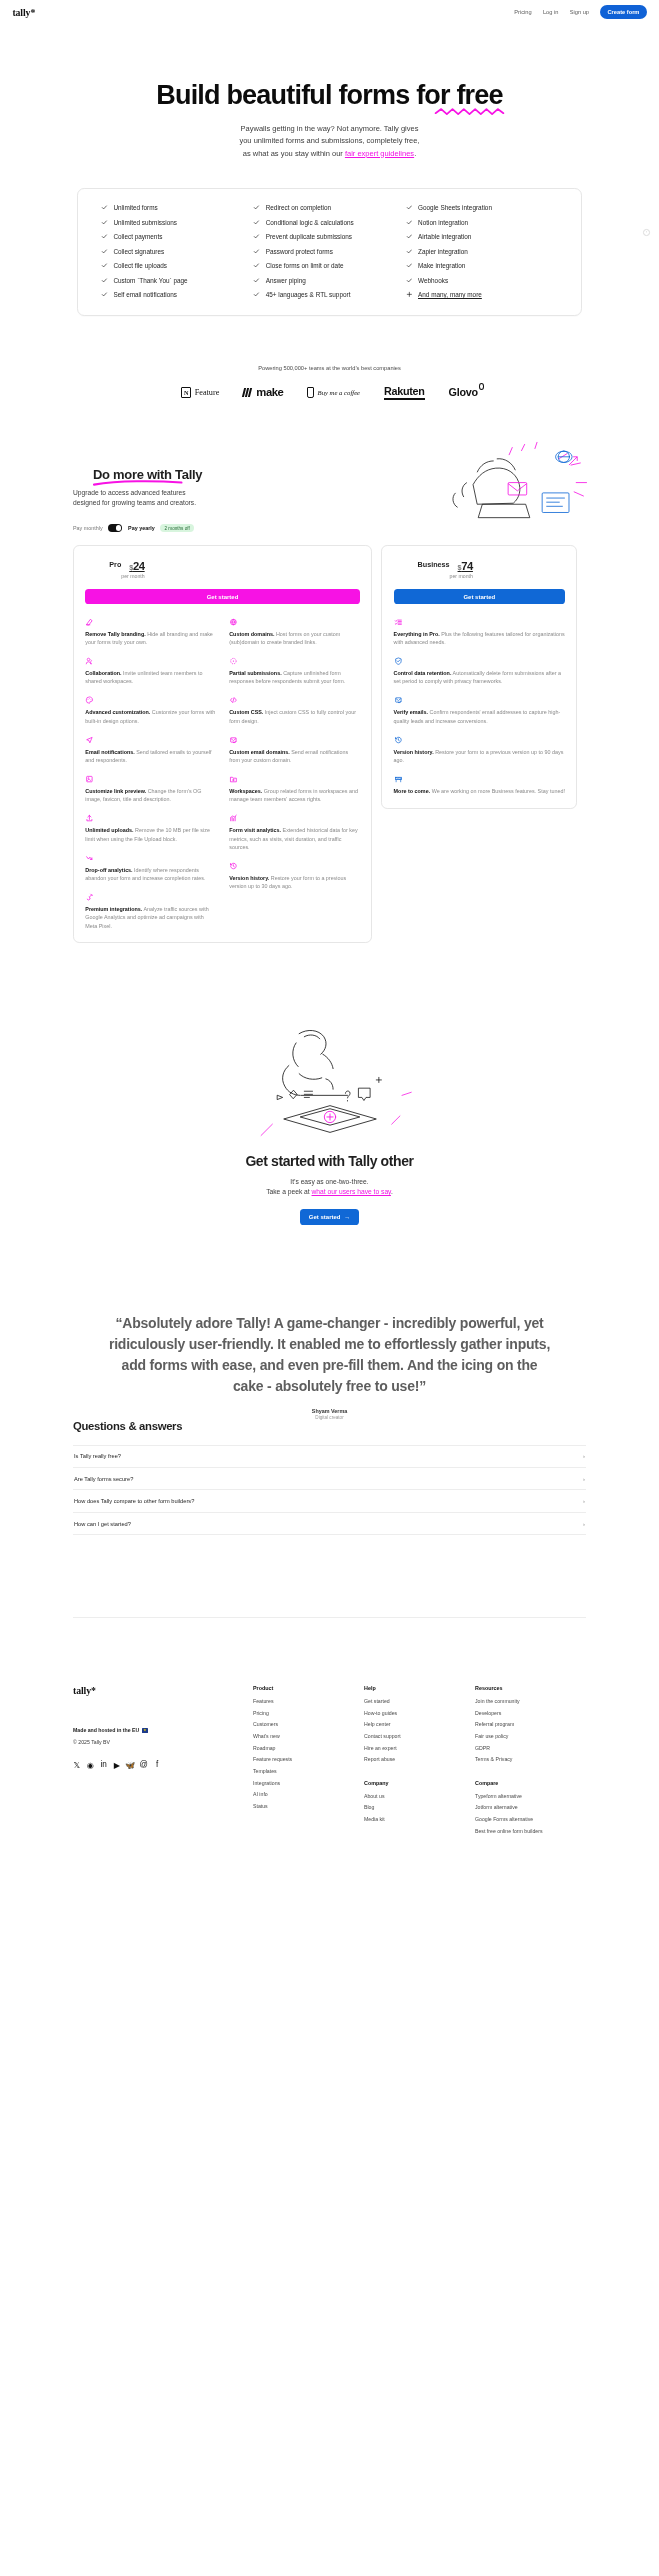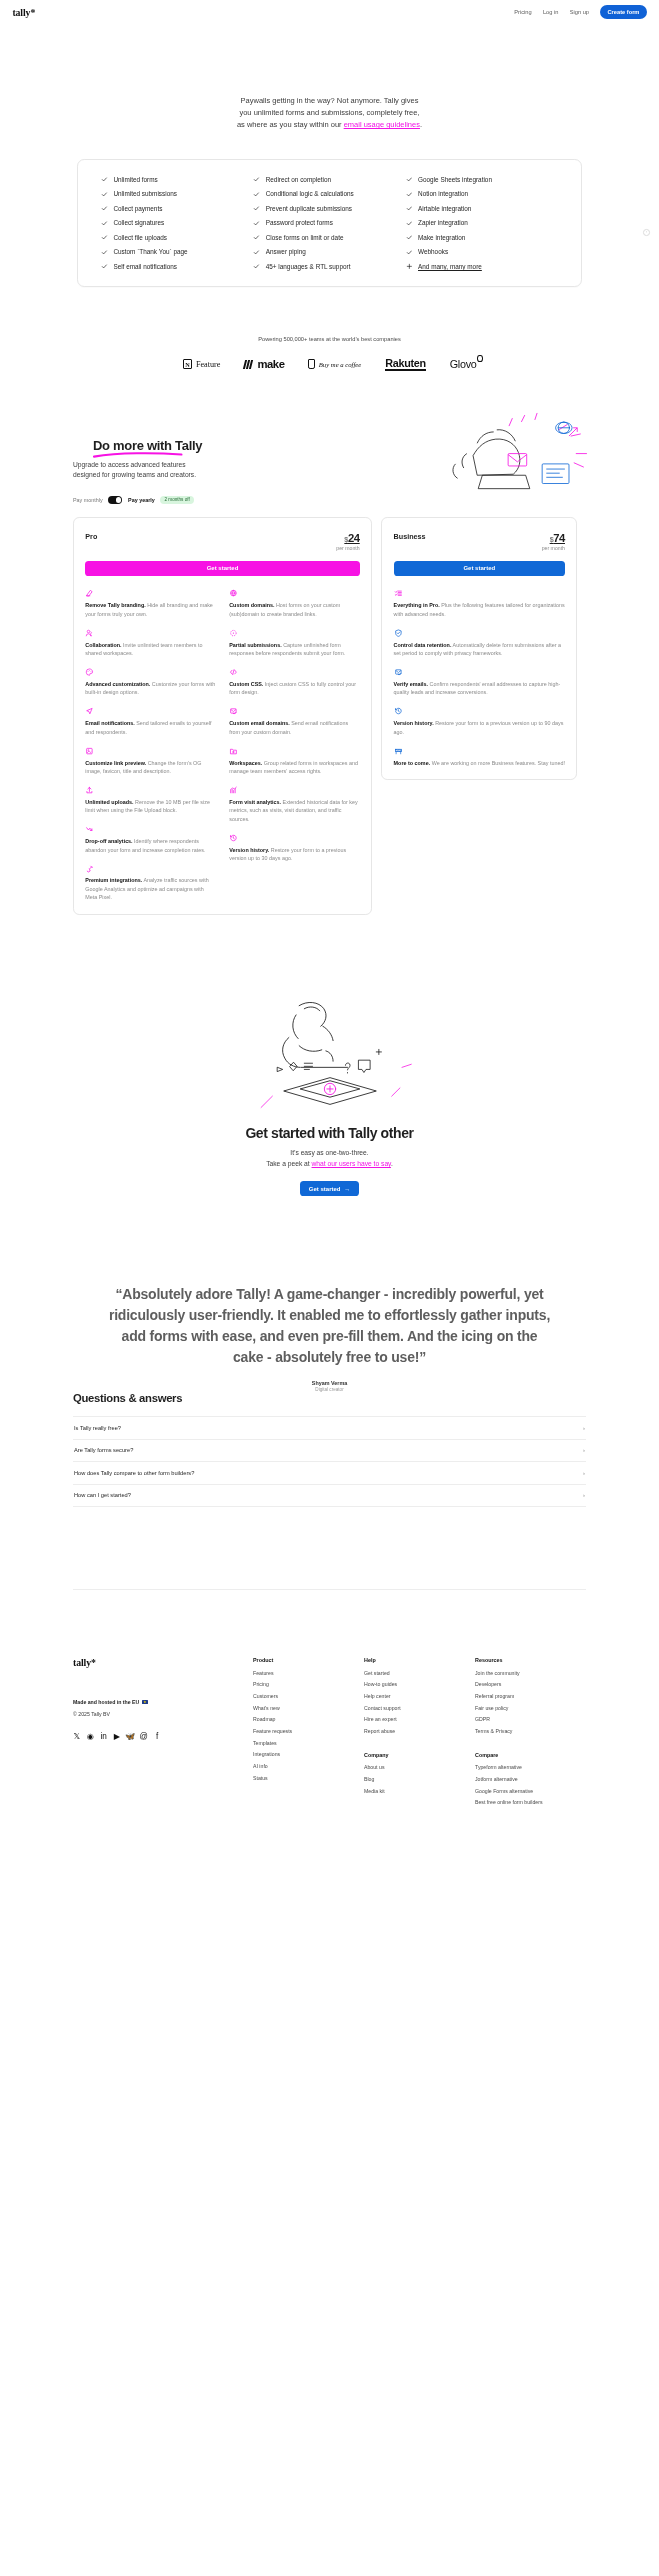--- a/index.html
+++ b/index.html
@@ -67,21 +67,21 @@
     font-family: "Liberation Serif", serif; font-weight: 700; font-size: 6.2px;
     display: flex; align-items: center; justify-content: center;
   }
   .notion-txt { font-family:"Liberation Serif",serif; font-size: 8.2px; }
   .make-txt { font-size: 11.3px; font-weight: 700; letter-spacing: -0.5px; }
   .make-bars { display: inline-flex; gap: 1px; margin-right: 2.1px; }
   .make-bars i { display: block; width: 1.8px; height: 8.8px; background: #111; transform: skewX(-14deg); }
   .bmac-cup { width: 6.7px; height: 10.3px; border: 0.8px solid #111; border-radius: 1px 1px 2.1px 2.1px; }
   .bmac-txt { font-family: "Liberation Serif", serif; font-style: italic; font-size: 6.7px; }
   .rakuten-txt { font-size: 10.8px; font-weight: 700; letter-spacing: -0.3px; border-bottom: 2.1px solid #111; padding-bottom: 0.5px; }
-  .glovo-txt { font-size: 10.8px; font-weight: 400; letter-spacing: -0.3px; position: relative; }
+  .glovo-txt { font-size: 10.8px; font-weight: 700; letter-spacing: -0.3px; position: relative; }
   .glovo-pin { position: absolute; right: -6.2px; top: -3.1px; width: 5.2px; height: 6.7px;
     border: 1px solid #111; border-radius: 50% 50% 50% 50%; }
 
   
   .domore { margin-top: 67px; position: relative; padding: 0 73px; }
   .domore h2 {
     font-size: 13px; font-weight: 700; letter-spacing: -0.3px; display: inline-block;
     position: relative;
     margin-left: 20px;
   }
@@ -101,21 +101,21 @@
     position: absolute; right: 57px; top: -32px; width: 196px; height: 106px;
   }
 
   
   .pricing { display: flex; gap: 9.3px; padding: 0 73px; margin-top: 13.4px; align-items: flex-start; }
   .plan {
     border: 0.5px solid #e6e6e6; border-radius: 6.2px; background: #fff; padding: 13.4px 11.3px 12.4px 11.3px;
   }
   .plan.pro { width: 299px; }
   .plan.business { width: 196px; }
-  .plan-head { display: flex; align-items: flex-start; justify-content: space-between; }
+  .plan-head { display: flex; align-items: flex-start; justify-content: flex-start; margin-left: 24px; }
   .plan-name { font-size: 7.2px; font-weight: 700; }
   .plan-price { text-align: right; }
   .plan-price .amt { font-size: 11.3px; font-weight: 700; letter-spacing: -0.4px; text-decoration: underline; }
   .plan-price .amt .cur { font-size: 7.2px; color: #7a7a7a; font-weight: 700; }
   .plan-price .per { font-size: 5.2px; color: #8a8a8a; margin-top: 1px; }
   .cta {
     display: block; width: 100%; margin-top: 10.3px; border: none; border-radius: 3.6px;
     padding: 4.6px 0; font-size: 6px; font-weight: 700; color: #fff; cursor: pointer; text-align: center;
   }
   .cta.pink { background: #f712e4; }
@@ -192,24 +192,30 @@
       <a href="#">Pricing</a>
       <a href="#">Log in</a>
       <a href="#">Sign up</a>
       <button class="btn-create">Create form</button>
     </div>
   </div>
 
   <div class="scroll-dot">↑</div>
 
   <div class="hero">
+    <h1>
+      <span>Build beautiful forms for free</span>
+      <svg class="squiggle" width="72" height="10.3" viewBox="0 0 140 20">
+        <path d="M3 12 L14 4 L25 14 L36 4 L47 14 L58 4 L69 14 L80 4 L91 14 L102 4 L113 14 L124 4 L135 12" fill="none" stroke="#f712e4" stroke-width="3.4" stroke-linecap="round" stroke-linejoin="round"></path>
+      </svg>
+    </h1>
     <p>
       <span>Paywalls getting in the way? Not anymore. Tally gives</span><br>
       <span>you unlimited forms and submissions, completely free,</span><br>
-      <span>as where as you stay within our </span><a href="#">email usage guidelines</a><span>.</span>
+      <span>as what as you stay within our </span><a href="#">fair expert guidelines</a><span>.</span>
     </p>
   </div>
 
   <div class="features-wrap">
     <div class="features-card">
 
       <div class="fcol">
         <div class="fitem">
           <svg class="tick" viewBox="0 0 16 16">
               <path d="M3 8.5 L6.3 11.8 L13 4.6" fill="none" stroke="#111" stroke-width="1.5" stroke-linecap="round" stroke-linejoin="round"></path>

